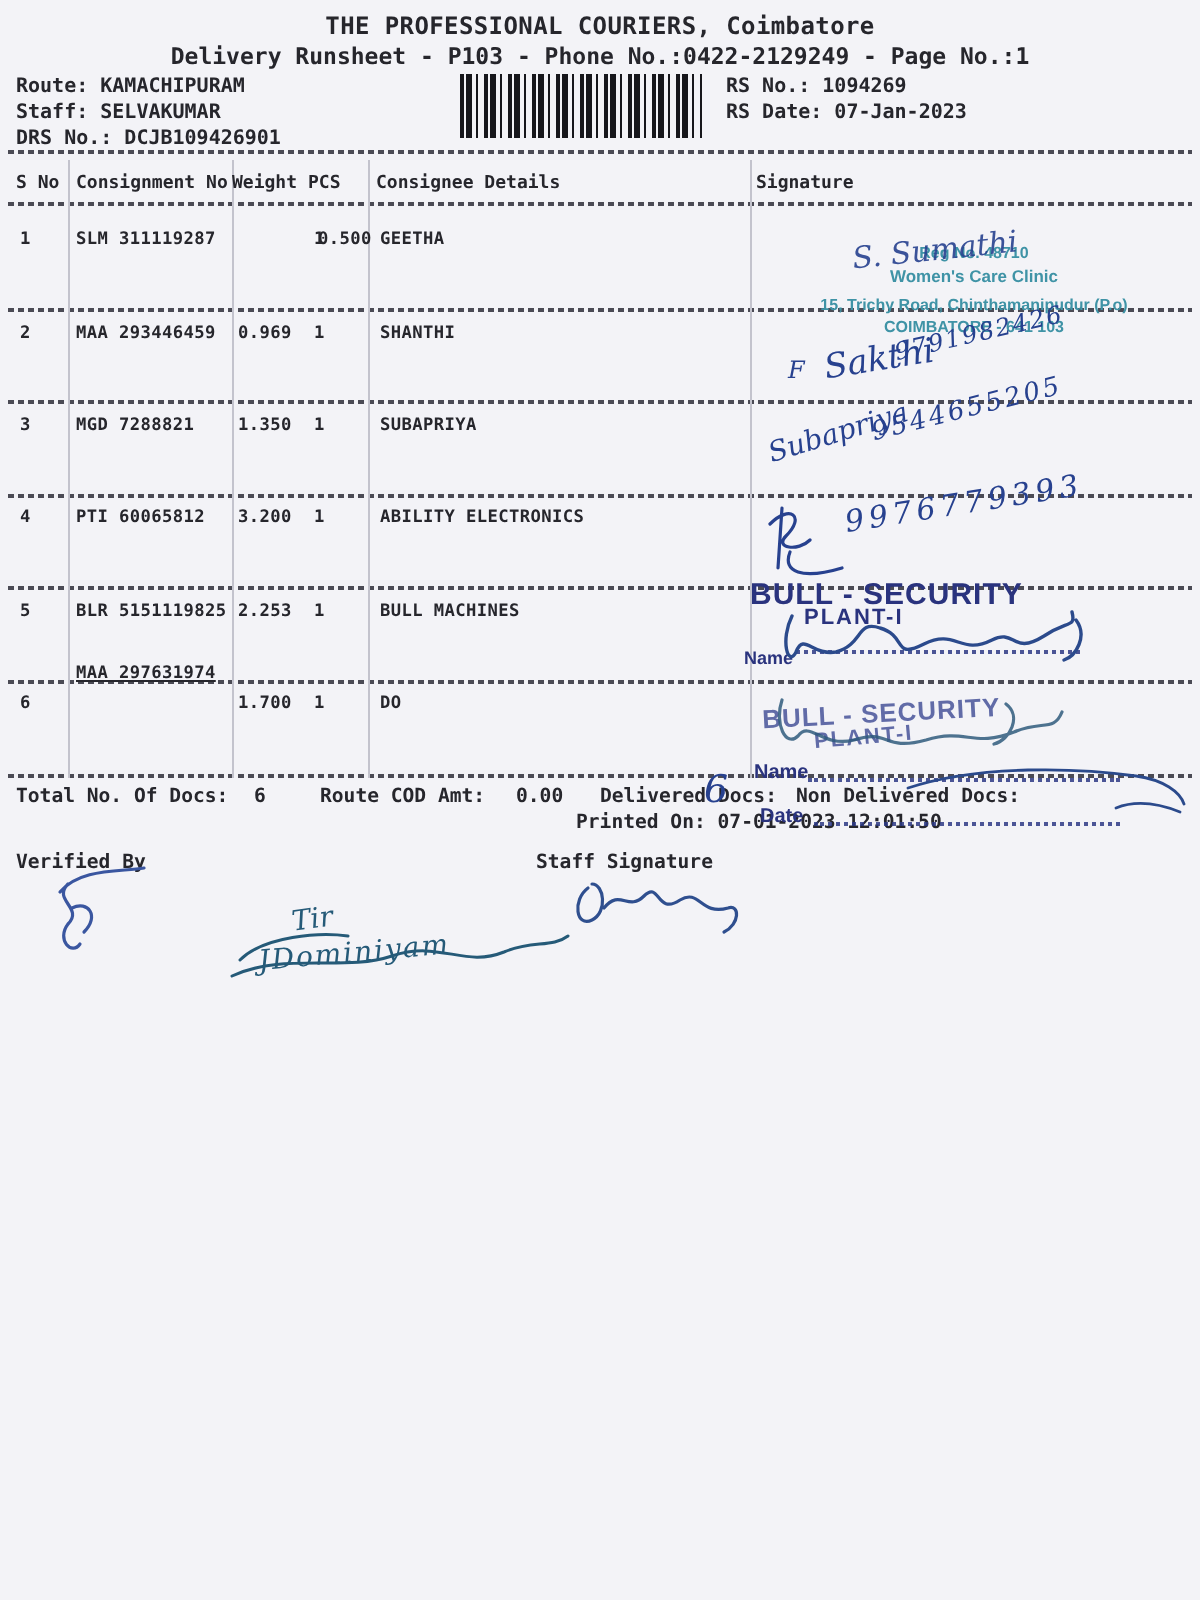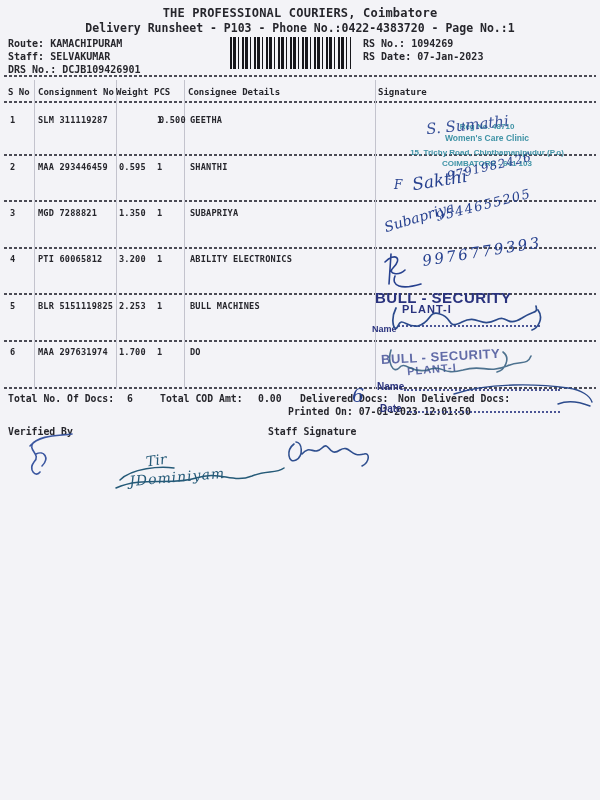--- a/index.html
+++ b/index.html
@@ -29,21 +29,21 @@
   .hand{font-family:"DejaVu Serif",serif;font-style:italic;color:#27418f;}
   .ink-teal{color:#255a78;}
   svg{display:block;}
 </style>
 </head>
 <body>
 
 <div id="page">
 
   <div class="abs print title" style="top:6px;left:0;">THE PROFESSIONAL COURIERS, Coimbatore</div>
-  <div class="abs print subtitle" style="top:21px;left:0;">Delivery Runsheet - P103 - Phone No.:0422-4383720 - Page No.:1</div>
+  <div class="abs print subtitle" style="top:21px;left:0;">Delivery Runsheet - P103 - Phone No.:0422-2129249 - Page No.:1</div>
 
   <div class="abs print meta" style="top:38px;left:8px;">Route: KAMACHIPURAM</div>
   <div class="abs print meta" style="top:51px;left:8px;">Staff: SELVAKUMAR</div>
   <div class="abs print meta" style="top:64px;left:8px;">DRS No.: DCJB109426901</div>
 
   <div class="barcode"></div>
 
   <div class="abs print meta" style="top:38px;left:363px;">RS No.: 1094269</div>
   <div class="abs print meta" style="top:51px;left:363px;">RS Date: 07-Jan-2023</div>
 
@@ -69,21 +69,21 @@
   <div class="abs print th" style="top:87px;left:378px;">Signature</div>
 
   <div class="abs print cell" style="top:115px;left:10px;">1</div>
   <div class="abs print cell" style="top:115px;left:38px;">SLM 311119287</div>
   <div class="abs print cell" style="top:115px;left:119px;margin-left:40px;">0.500</div>
   <div class="abs print cell" style="top:115px;left:157px;">1</div>
   <div class="abs print cell" style="top:115px;left:190px;">GEETHA</div>
 
   <div class="abs print cell" style="top:162px;left:10px;">2</div>
   <div class="abs print cell" style="top:162px;left:38px;">MAA 293446459</div>
-  <div class="abs print cell" style="top:162px;left:119px;">0.595</div>
+  <div class="abs print cell" style="top:162px;left:119px;">0.969</div>
   <div class="abs print cell" style="top:162px;left:157px;">1</div>
   <div class="abs print cell" style="top:162px;left:190px;">SHANTHI</div>
 
   <div class="abs print cell" style="top:208px;left:10px;">3</div>
   <div class="abs print cell" style="top:208px;left:38px;">MGD 7288821</div>
   <div class="abs print cell" style="top:208px;left:119px;">1.350</div>
   <div class="abs print cell" style="top:208px;left:157px;">1</div>
   <div class="abs print cell" style="top:208px;left:190px;">SUBAPRIYA</div>
 
   <div class="abs print cell" style="top:254px;left:10px;">4</div>
@@ -92,21 +92,21 @@
   <div class="abs print cell" style="top:254px;left:157px;">1</div>
   <div class="abs print cell" style="top:254px;left:190px;">ABILITY ELECTRONICS</div>
 
   <div class="abs print cell" style="top:301px;left:10px;">5</div>
   <div class="abs print cell" style="top:301px;left:38px;">BLR 5151119825</div>
   <div class="abs print cell" style="top:301px;left:119px;">2.253</div>
   <div class="abs print cell" style="top:301px;left:157px;">1</div>
   <div class="abs print cell" style="top:301px;left:190px;">BULL MACHINES</div>
 
   <div class="abs print cell" style="top:347px;left:10px;">6</div>
-  <div class="abs print cell" style="top:347px;left:38px;">MAA 297631974</div>
+  <div class="abs print cell" style="top:332px;left:38px;text-decoration:underline;">MAA 297631974</div>
   <div class="abs print cell" style="top:347px;left:119px;">1.700</div>
   <div class="abs print cell" style="top:347px;left:157px;">1</div>
   <div class="abs print cell" style="top:347px;left:190px;">DO</div>
 
   <div class="abs clinic" style="top:122px;left:379px;width:216px;font-size:8px;">Reg No. 48710</div>
   <div class="abs clinic" style="top:133px;left:379px;width:216px;font-size:8.5px;">Women's Care Clinic</div>
   <div class="abs clinic" style="top:148px;left:379px;width:216px;font-size:8px;">15, Trichy Road, Chinthamanipudur (P.o)</div>
   <div class="abs clinic" style="top:159px;left:379px;width:216px;font-size:8px;">COIMBATORE - 641 103</div>
   <div class="abs hand" style="top:116px;left:426px;font-size:15px;transform:rotate(-6deg);opacity:.9;">S. Sumathi</div>
 
@@ -131,21 +131,21 @@
   </svg>
 
   <div class="abs bull bull-faint" style="top:349px;left:381px;font-size:13px;letter-spacing:.5px;transform:rotate(-3deg);">BULL - SECURITY</div>
   <div class="abs bull bull-faint" style="top:363px;left:407px;font-size:11px;letter-spacing:1px;transform:rotate(-5deg);">PLANT-I</div>
   <svg class="abs" style="top:344px;left:385px;" width="150" height="38" viewBox="0 0 150 38">
     <path d="M6 6 C2 18 8 30 14 24 C20 16 26 30 42 26 C60 20 56 32 78 26 C98 20 102 30 122 22 C136 16 142 22 146 12 M118 8 C126 14 120 26 112 28" stroke="#2f5a7c" stroke-width="1.6" fill="none" stroke-linecap="round" opacity=".85"></path>
   </svg>
 
   <div class="abs print tot" style="top:393px;left:8px;">Total No. Of Docs:</div>
   <div class="abs print tot" style="top:393px;left:127px;">6</div>
-  <div class="abs print tot" style="top:393px;left:160px;">Total COD Amt:</div>
+  <div class="abs print tot" style="top:393px;left:160px;">Route COD Amt:</div>
   <div class="abs print tot" style="top:393px;left:258px;">0.00</div>
   <div class="abs print tot" style="top:393px;left:300px;">Delivered Docs:</div>
   <div class="abs print tot" style="top:393px;left:398px;">Non Delivered Docs:</div>
   <div class="abs print tot" style="top:406px;left:288px;">Printed On: 07-01-2023 12:01:50</div>
 
   <div class="abs hand" style="top:384px;left:352px;font-size:19px;">6</div>
   <div class="abs bull" style="top:381px;left:377px;font-size:10px;">Name</div>
   <div class="leader" style="top:389px;left:404px;width:156px;"></div>
   <div class="abs bull" style="top:403px;left:380px;font-size:10px;">Date</div>
   <div class="leader" style="top:411px;left:407px;width:153px;"></div>

